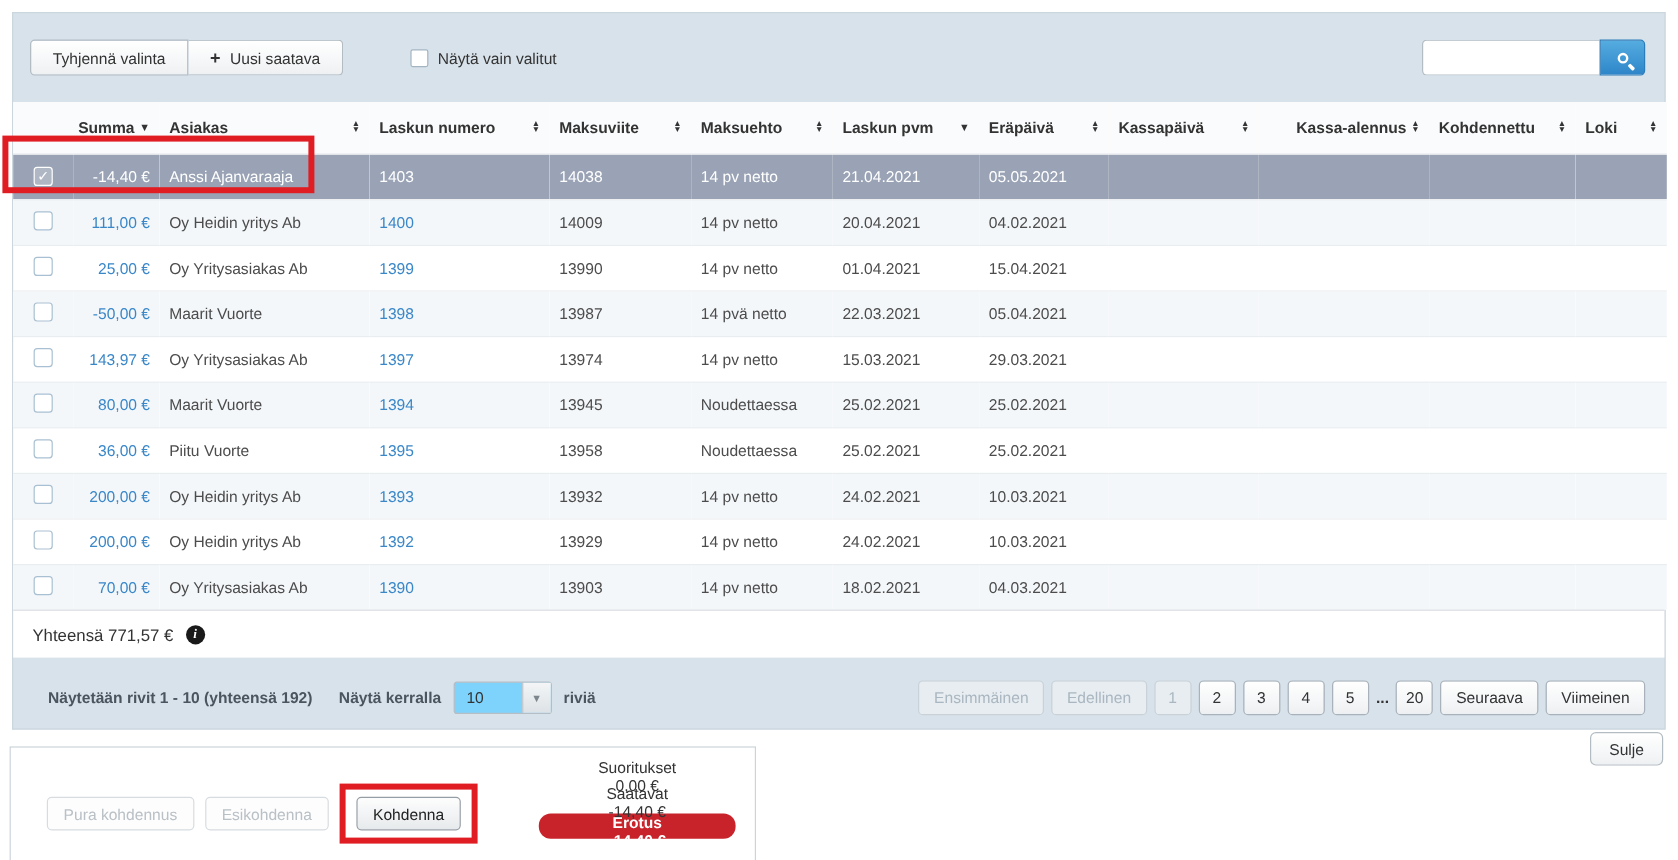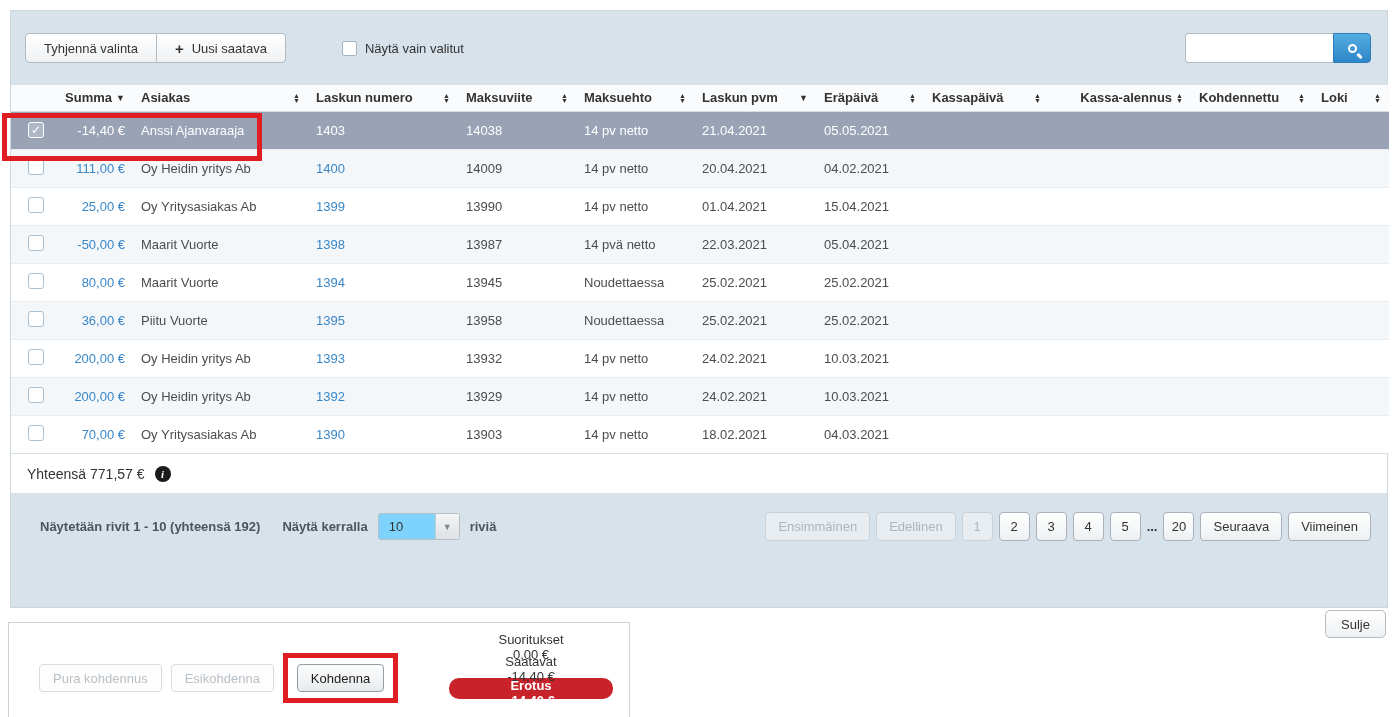--- a/index.html
+++ b/index.html
@@ -45,21 +45,21 @@
     width:38px; height:30px; border:1px solid #2b7cba; border-radius:0 4px 4px 0;
     background:linear-gradient(#55ace0,#2e86c9); cursor:pointer;
     display:flex; align-items:center; justify-content:center;
   }
   .mag { display:inline-block; width:9px; height:9px; border:2px solid #fff; border-radius:50%; position:relative; }
   .mag::after { content:''; position:absolute; width:3px; height:6px; background:#fff; left:8px; top:7px; transform:rotate(-45deg); border-radius:1px; }
 
   
   table { width:1378px; border-collapse:collapse; table-layout:fixed; background:#fff; font-size:13px; }
   thead th {
-    height:26px; background:#fafbfc; border-bottom:1px solid #d9dee3;
+    height:43px; background:#fafbfc; border-bottom:1px solid #d9dee3;
     font-weight:bold; color:#333; padding:0 8px; text-align:left; white-space:nowrap; overflow:hidden;
   }
   .th-wrap { display:flex; align-items:center; justify-content:space-between; gap:4px; }
   .th-wrap.right { justify-content:flex-end; }
   .sort-both { display:inline-flex; flex-direction:column; line-height:5px; font-size:7px; color:#333; cursor:pointer; }
   .sort-both i { font-style:normal; }
   .sort-desc { font-size:9px; color:#333; }
   .col-checkbox{width:50px;} .col-summa{width:72px;} .col-asiakas{width:175px;}
   .col-laskun_numero{width:150px;} .col-maksuviite{width:118px;} .col-maksuehto{width:118px;}
   .col-laskun_pvm{width:122px;} .col-erapaiva{width:108px;} .col-kassapaiva{width:125px;}
@@ -308,20 +308,34 @@
           <td class="col-maksuehto">14 pvä netto</td>
           <td class="col-laskun_pvm">22.03.2021</td>
           <td class="col-erapaiva">05.04.2021</td>
           <td class="col-kassapaiva"></td>
           <td class="col-kassa_alennus"></td>
           <td class="col-kohdennettu"></td>
           <td class="col-loki"></td>
         </tr>
         <tr>
           <td class="col-checkbox"><span class="row-checkbox"></span></td>
+          <td class="col-summa"><span class="link">143,97 €</span></td>
+          <td class="col-asiakas">Oy Yritysasiakas Ab</td>
+          <td class="col-laskun_numero"><span class="link">1397</span></td>
+          <td class="col-maksuviite">13974</td>
+          <td class="col-maksuehto">14 pv netto</td>
+          <td class="col-laskun_pvm">15.03.2021</td>
+          <td class="col-erapaiva">29.03.2021</td>
+          <td class="col-kassapaiva"></td>
+          <td class="col-kassa_alennus"></td>
+          <td class="col-kohdennettu"></td>
+          <td class="col-loki"></td>
+        </tr>
+        <tr>
+          <td class="col-checkbox"><span class="row-checkbox"></span></td>
           <td class="col-summa"><span class="link">80,00 €</span></td>
           <td class="col-asiakas">Maarit Vuorte</td>
           <td class="col-laskun_numero"><span class="link">1394</span></td>
           <td class="col-maksuviite">13945</td>
           <td class="col-maksuehto">Noudettaessa</td>
           <td class="col-laskun_pvm">25.02.2021</td>
           <td class="col-erapaiva">25.02.2021</td>
           <td class="col-kassapaiva"></td>
           <td class="col-kassa_alennus"></td>
           <td class="col-kohdennettu"></td>

